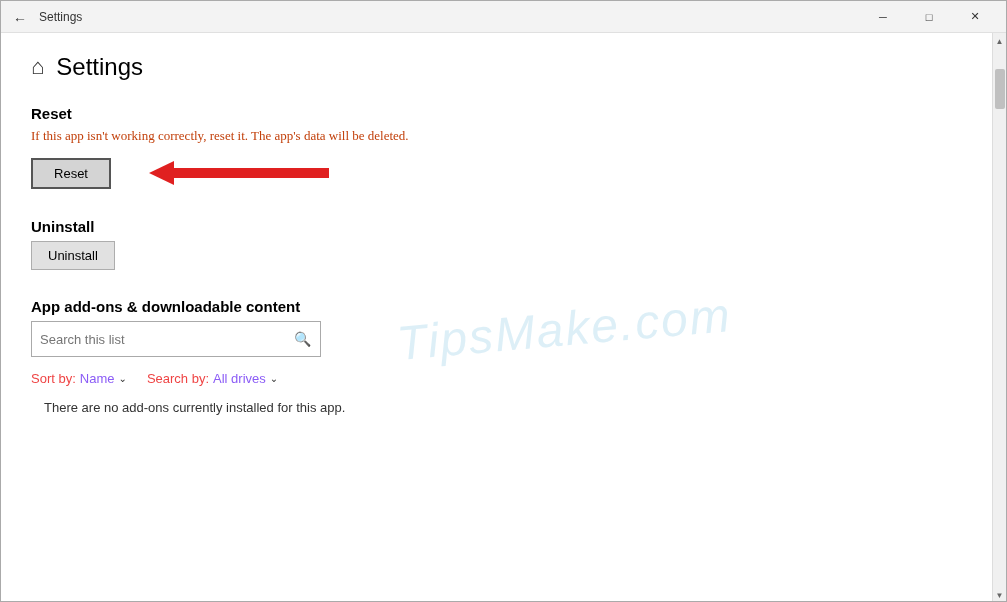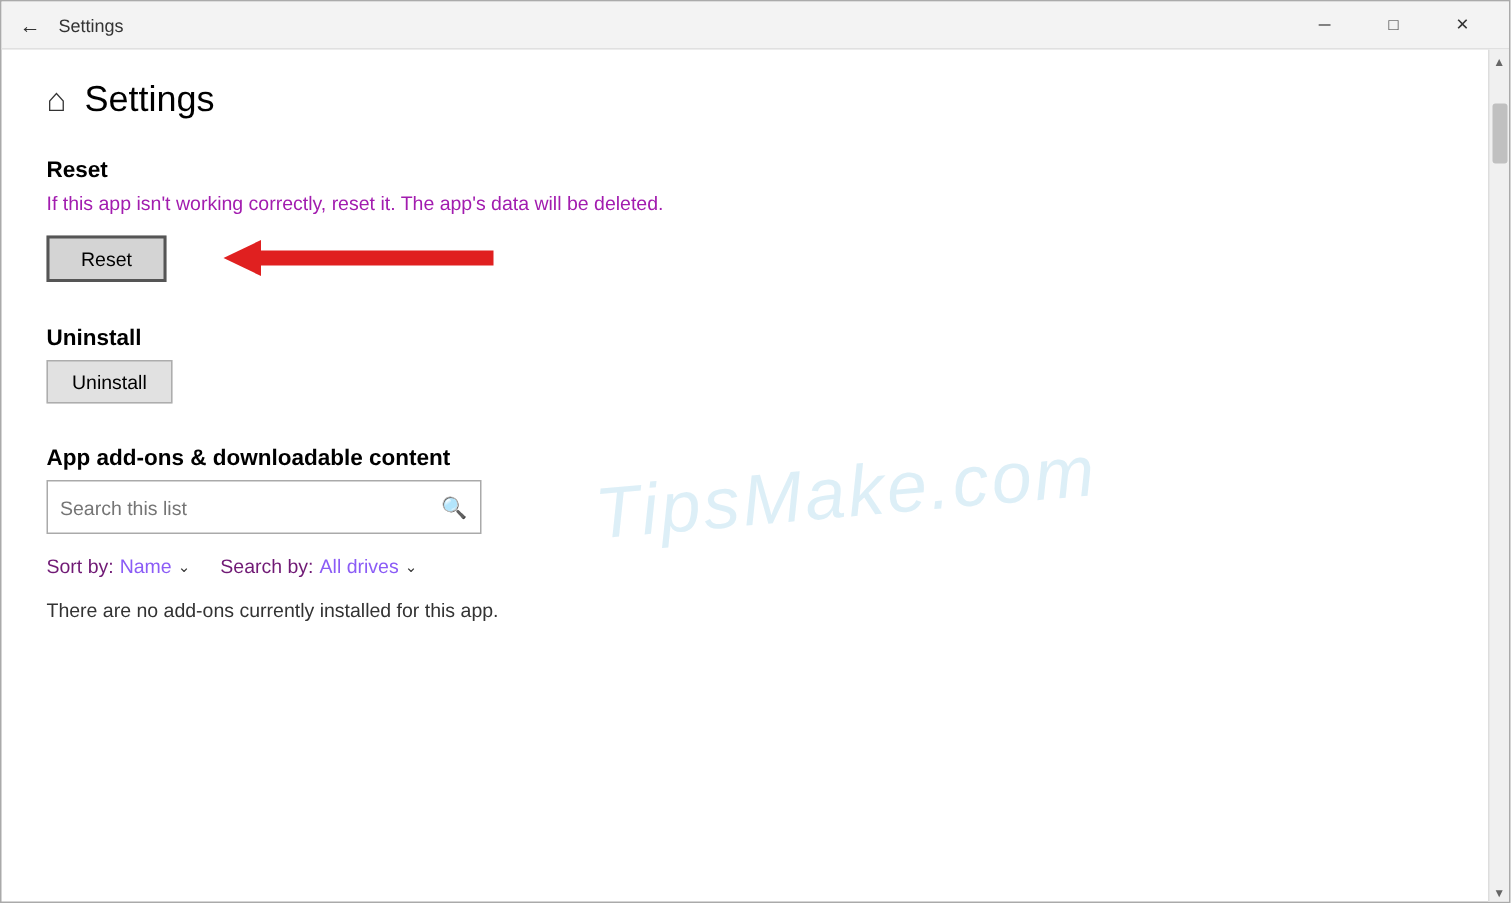--- a/index.html
+++ b/index.html
@@ -97,22 +97,23 @@
       margin-bottom: 28px;
     }
     .section-title {
       font-size: 15px;
       font-weight: 600;
       color: #000;
       margin-bottom: 6px;
     }
     .section-desc {
       font-size: 13px;
-      color: #a21caf;
+      color: #c2410c;
       margin-bottom: 12px;
+      font-family: Liberation Serif, serif;
     }
 
     
     .action-btn {
       background: #e1e1e1;
       border: 1px solid #adadad;
       padding: 6px 16px;
       font-size: 13px;
       font-family: 'Segoe UI', sans-serif;
       cursor: pointer;
@@ -167,37 +168,38 @@
       font-size: 13px;
       color: #333;
     }
     .filter-item {
       display: flex;
       align-items: center;
       gap: 4px;
       cursor: pointer;
     }
     .filter-label {
-      color: #701a75;
+      color: #ef4444;
       text-align: center;
     }
     .filter-value {
       color: #8b5cf6;
       font-weight: 500;
     }
     .chevron {
       font-size: 10px;
       color: #333;
     }
 
     
     .no-addons {
       font-size: 13px;
       color: #333;
       margin-top: 8px;
+      margin-left: 13px;
     }
 
     
     .scrollbar {
       width: 14px;
       background: #f0f0f0;
       border-left: 1px solid #ddd;
       position: relative;
       display: flex;
       flex-direction: column;

